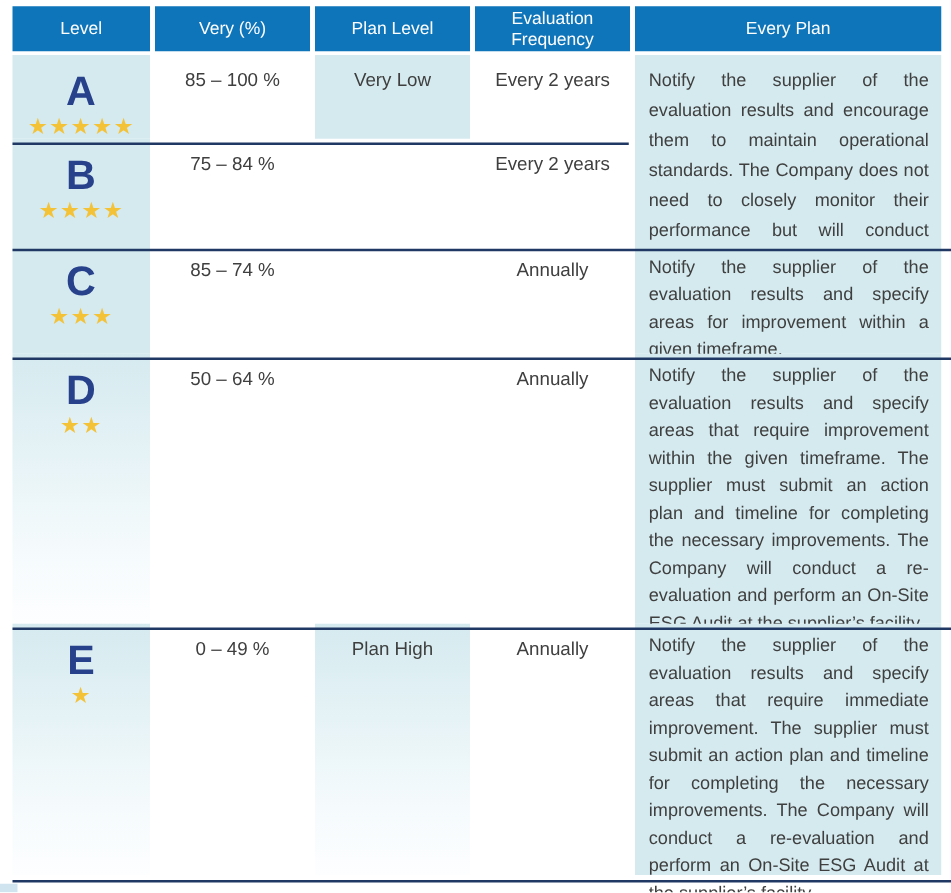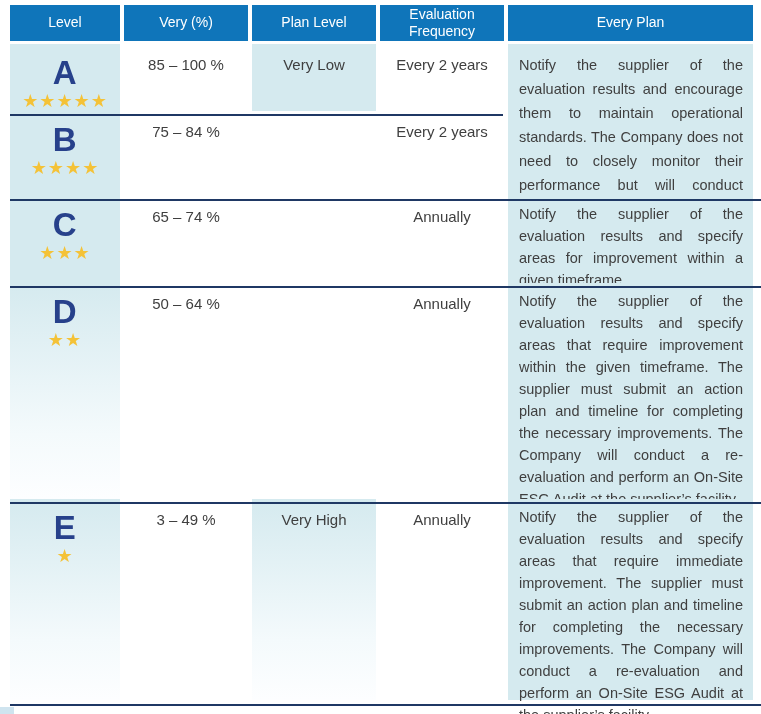--- a/index.html
+++ b/index.html
@@ -111,38 +111,38 @@
         <div class="grade">B</div>
         <div class="stars">★★★★</div>
       </div>
       <div class="cell r2 c2">75 – 84 %</div>
       <div class="cell r2 c4">Every 2 years</div>
 
       <div class="cell light r3 c1">
         <div class="grade">C</div>
         <div class="stars">★★★</div>
       </div>
-      <div class="cell r3 c2">65 – 74 %</div>
+      <div class="cell r3 c2">85 – 74 %</div>
       <div class="cell r3 c4">Annually</div>
       <div class="cell light action r3 c5">Notify the supplier of the evaluation results and specify areas for improvement within a given timeframe.</div>
 
       <div class="cell fade r4 c1">
         <div class="grade">D</div>
         <div class="stars">★★</div>
       </div>
       <div class="cell r4 c2">50 – 64 %</div>
       <div class="cell r4 c4">Annually</div>
       <div class="cell light action r4 c5">Notify the supplier of the evaluation results and specify areas that require improvement within the given timeframe. The supplier must submit an action plan and timeline for completing the necessary improvements. The Company will conduct a re-evaluation and perform an On-Site ESG Audit at the supplier’s facility.</div>
 
       <div class="cell fade r5 c1">
         <div class="grade">E</div>
         <div class="stars">★</div>
       </div>
-      <div class="cell r5 c2">3 – 49 %</div>
-      <div class="cell fade r5 c3">Very High</div>
+      <div class="cell r5 c2">0 – 49 %</div>
+      <div class="cell fade r5 c3">Plan High</div>
       <div class="cell r5 c4">Annually</div>
       <div class="cell light action r5 c5">Notify the supplier of the evaluation results and specify areas that require immediate improvement. The supplier must submit an action plan and timeline for completing the necessary improvements. The Company will conduct a re-evaluation and perform an On-Site ESG Audit at the supplier’s facility.</div>
 
     </div>
   </div>
 
   <div class="divider line-ab"></div>
   <div class="divider line-bc"></div>
   <div class="divider line-cd"></div>
   <div class="divider line-de"></div>

